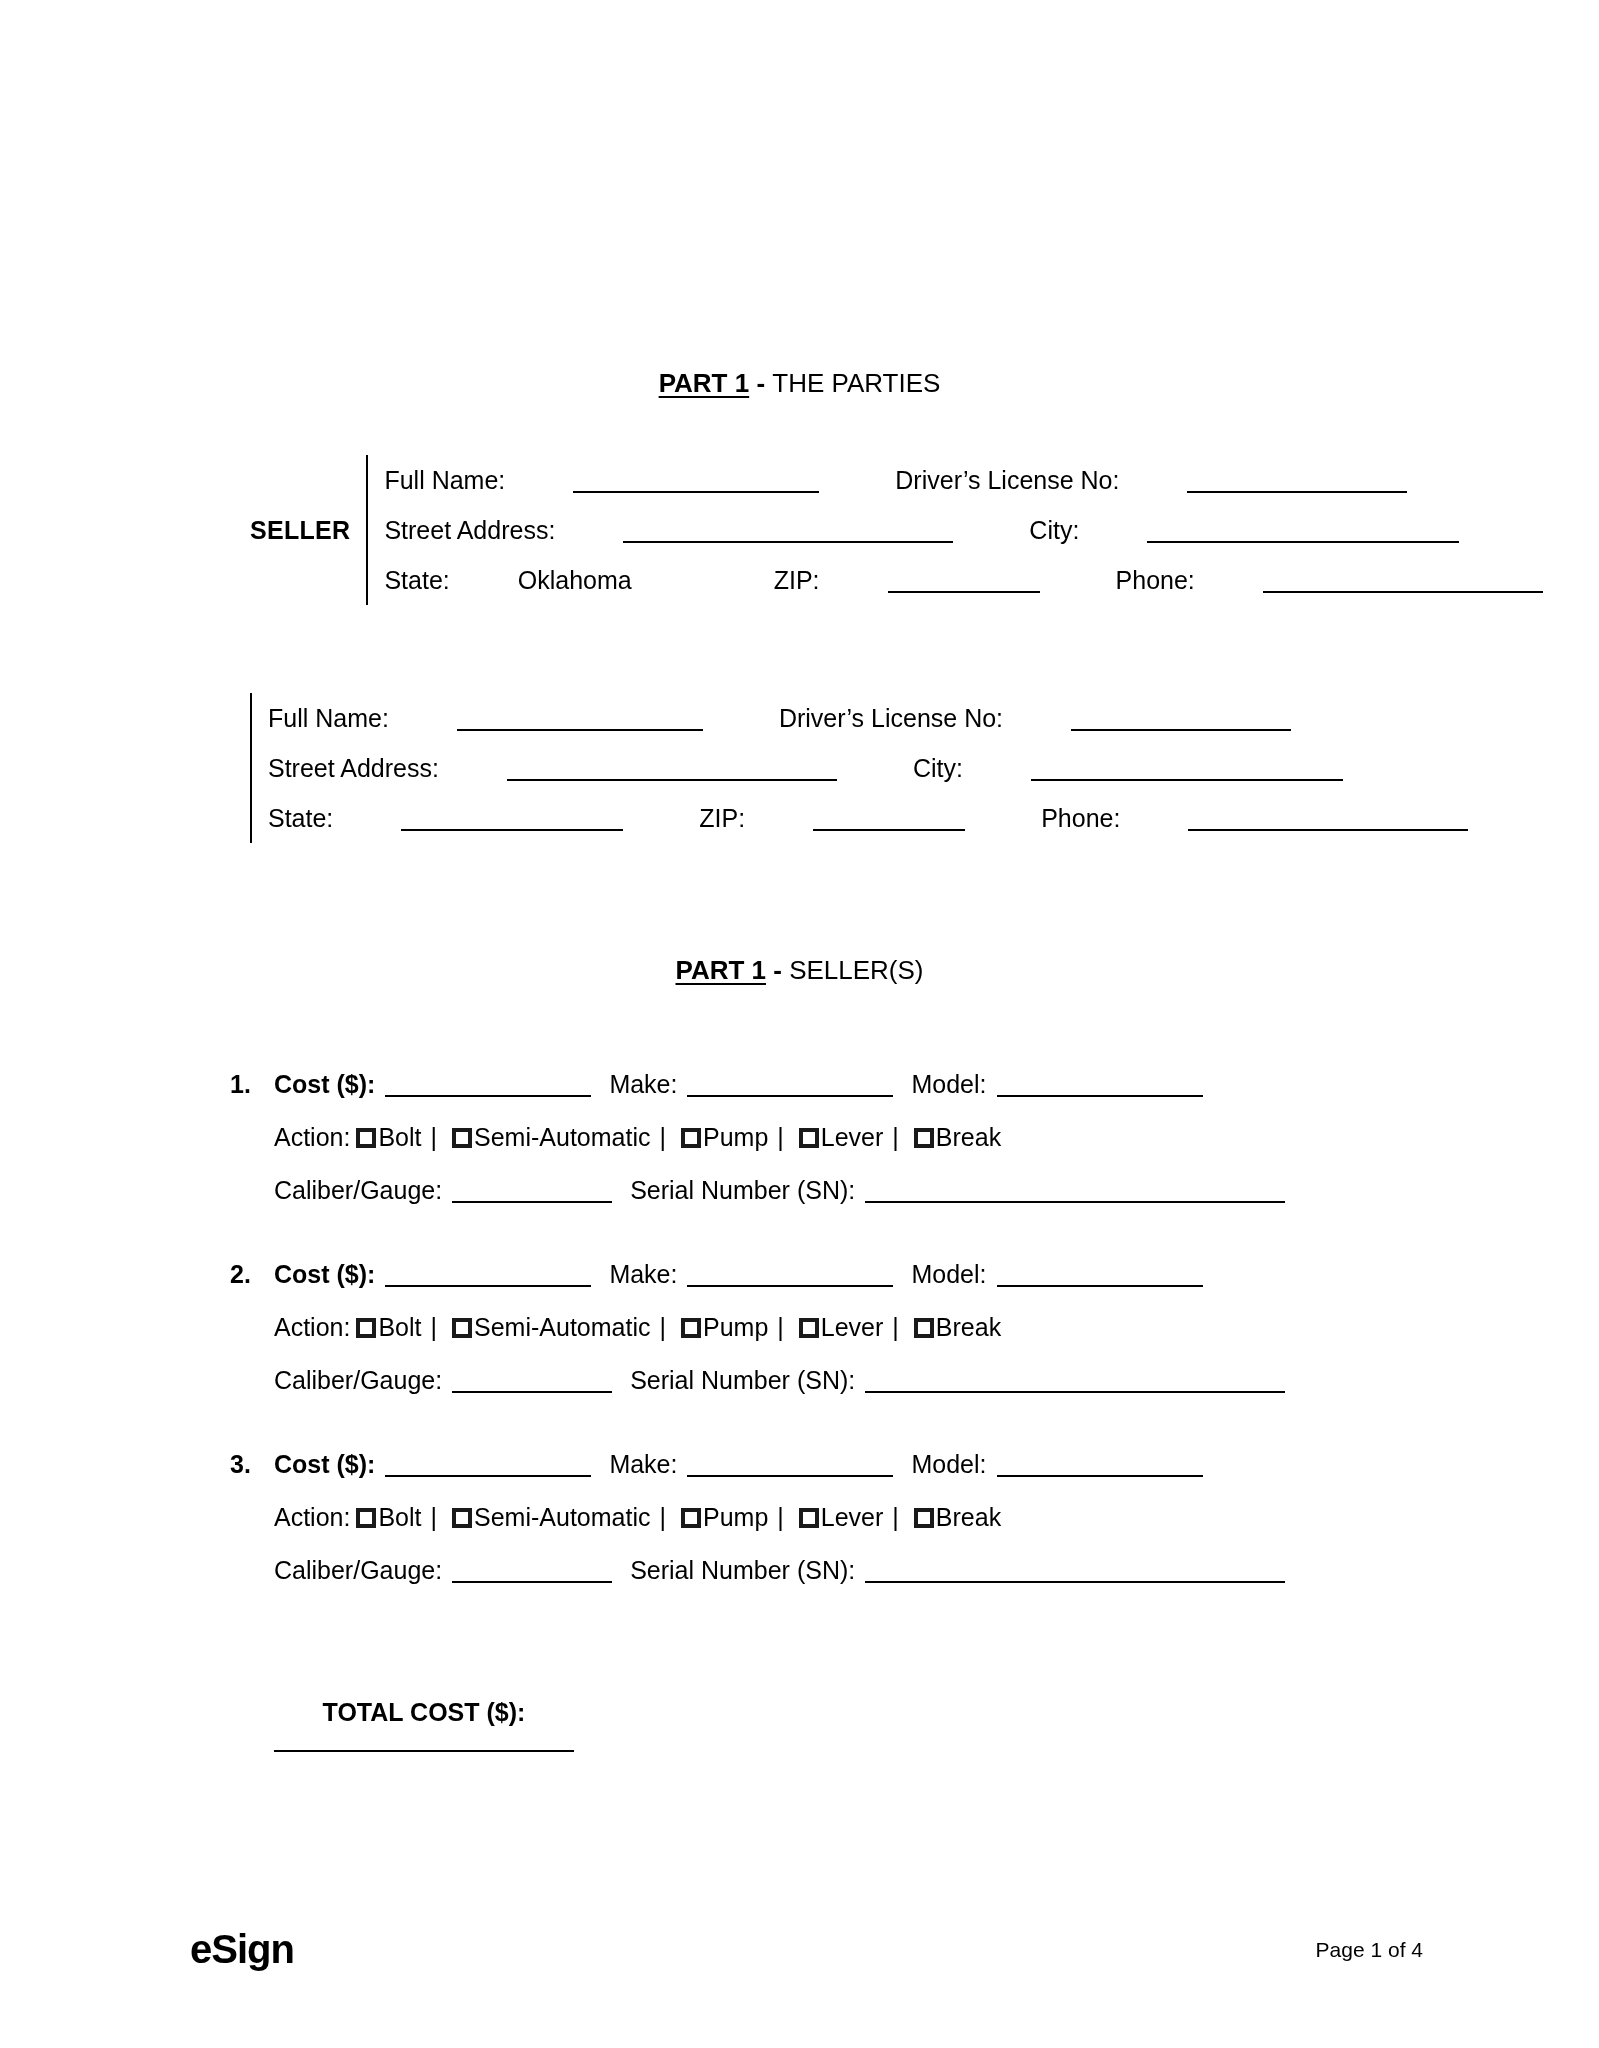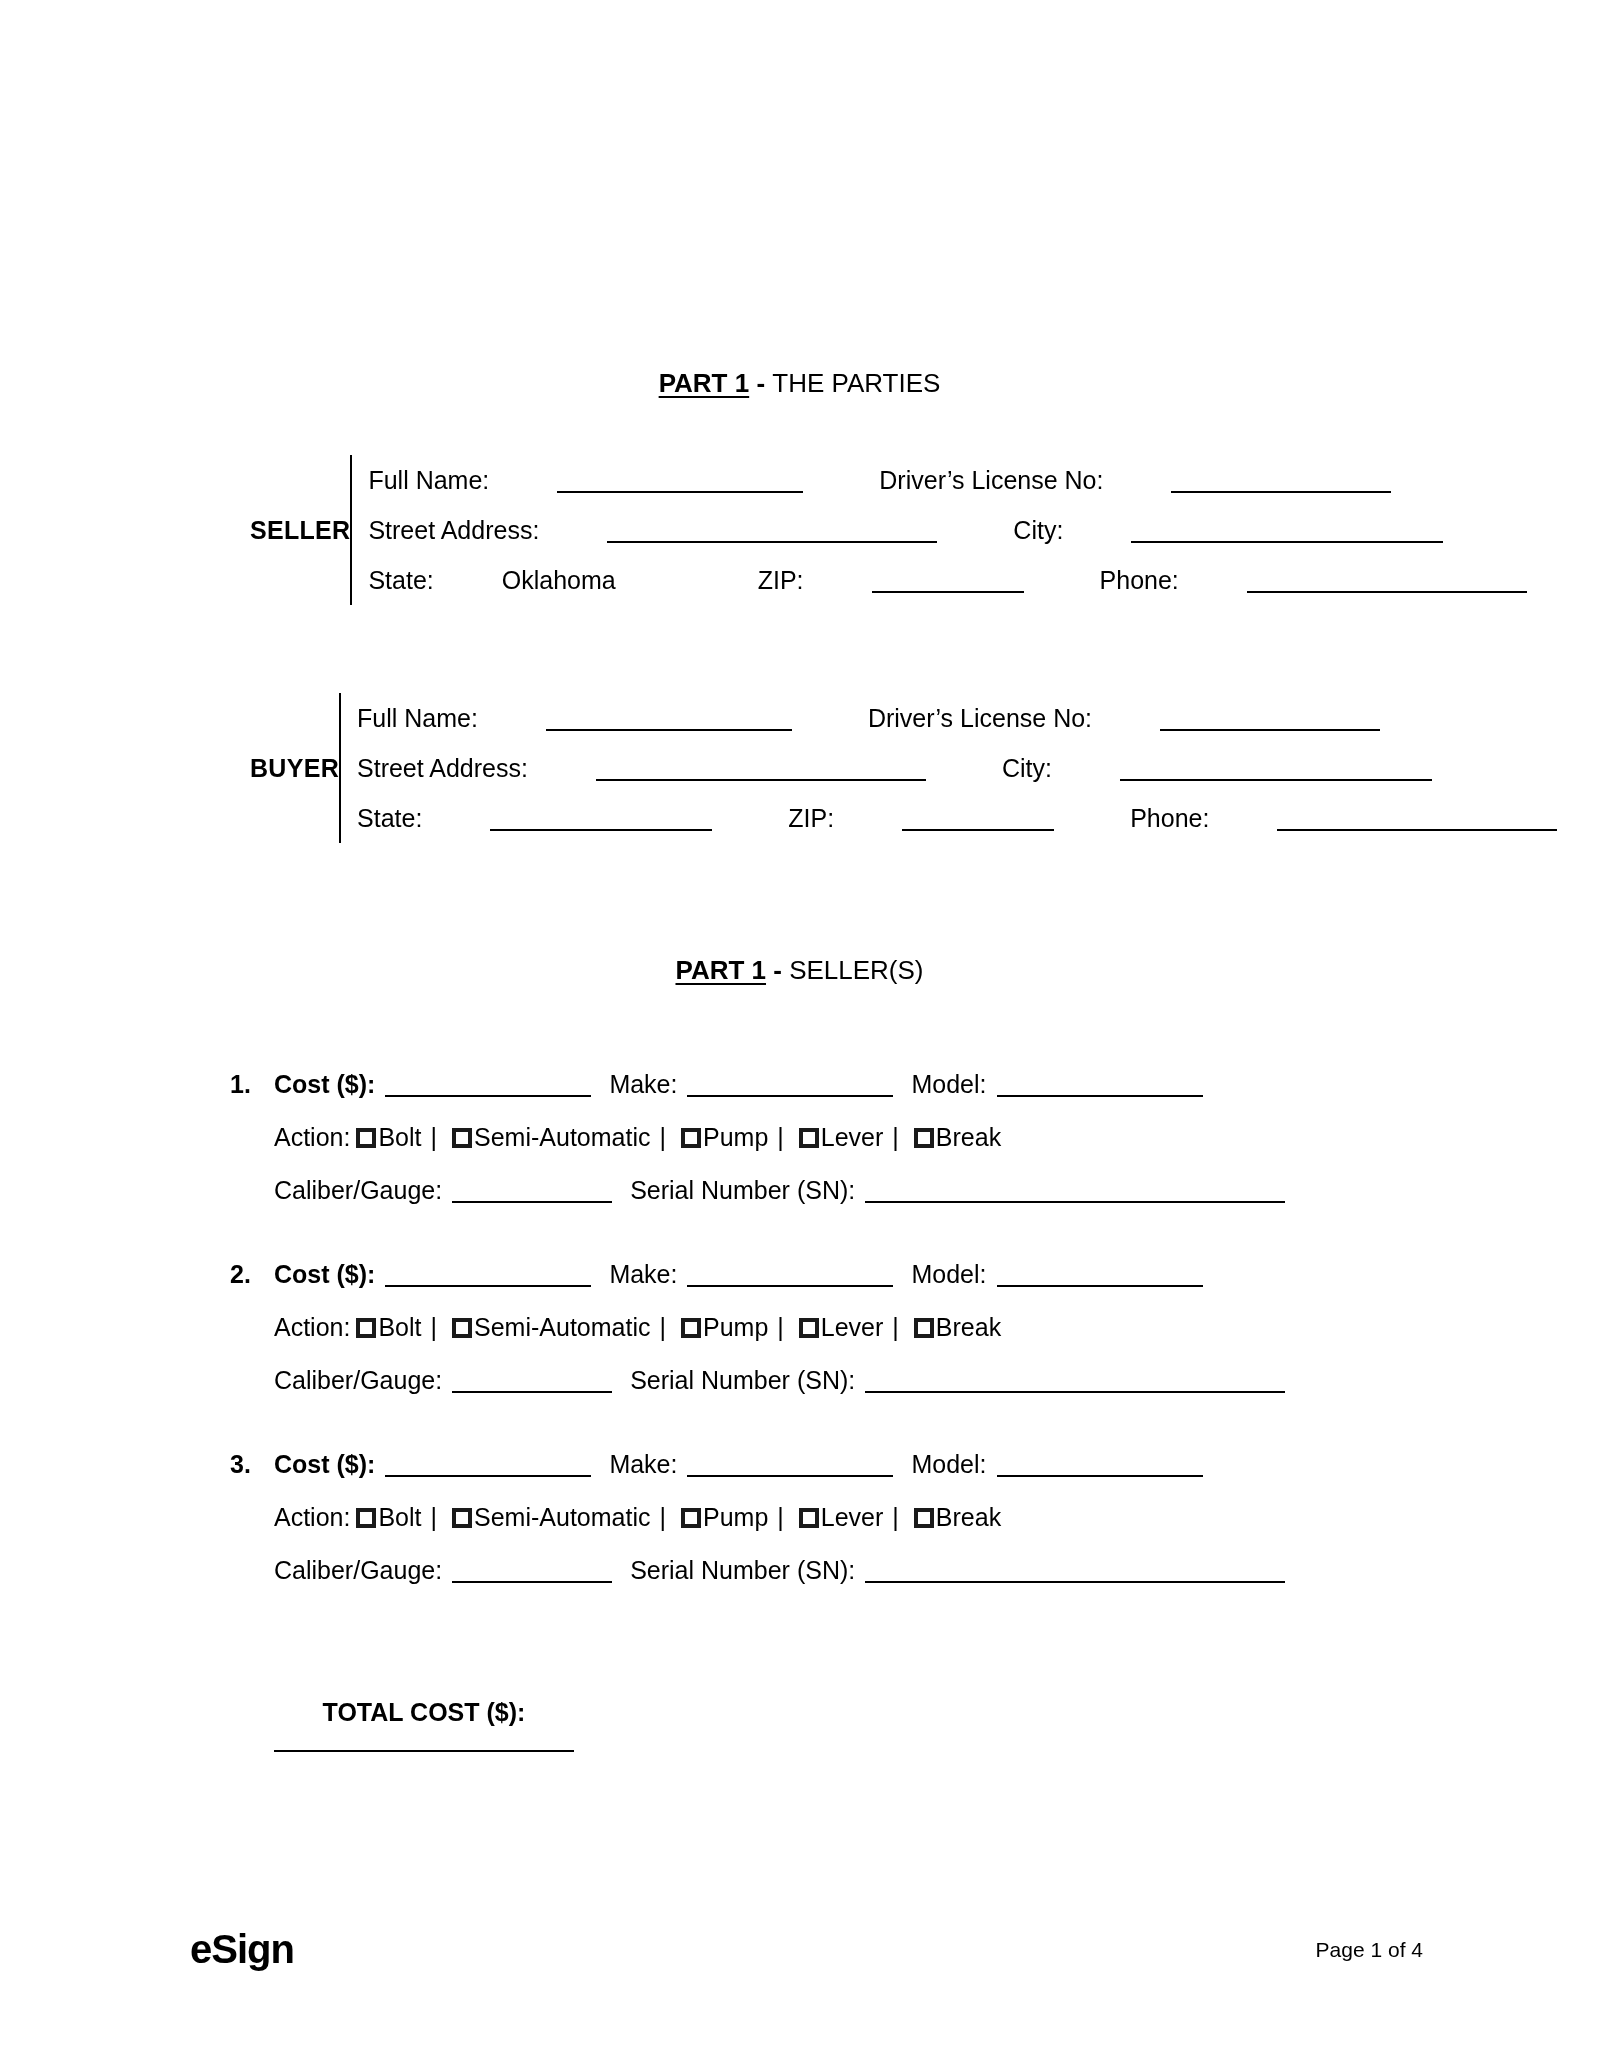--- a/index.html
+++ b/index.html
@@ -62,20 +62,21 @@
     align-items: stretch;
   }
   #seller-block { top: 455px; }
   #buyer-block  { top: 693px; }
 
   .party-label-cell {
     width: 122px;
     display: flex;
     align-items: center;
     justify-content: flex-end;
+    padding-right: 16px;
     box-sizing: border-box;
     font-size: 25px;
     font-weight: bold;
     letter-spacing: 0.3px;
   }
   .party-divider {
     width: 0;
     border-left: 2px solid #000;
   }
   .party-rows {
@@ -222,21 +223,20 @@
         <span class="gap-md"></span>
         <span class="lbl">Phone:</span>
         <span class="gap-sm"></span>
         <span class="blank" style="width:280px"></span>
       </div>
 
     </div>
   </div>
 
   <div class="party-block" id="buyer-block">
-    <div class="party-label-cell">BUYER</div>
     <div class="party-divider"></div>
     <div class="party-rows">
 
       <div class="party-row">
         <span class="lbl">Full Name:</span>
         <span class="gap-sm"></span>
         <span class="blank" style="width:246px"></span>
         <span class="gap-md"></span>
         <span class="lbl">Driver’s License No:</span>
         <span class="gap-sm"></span>

